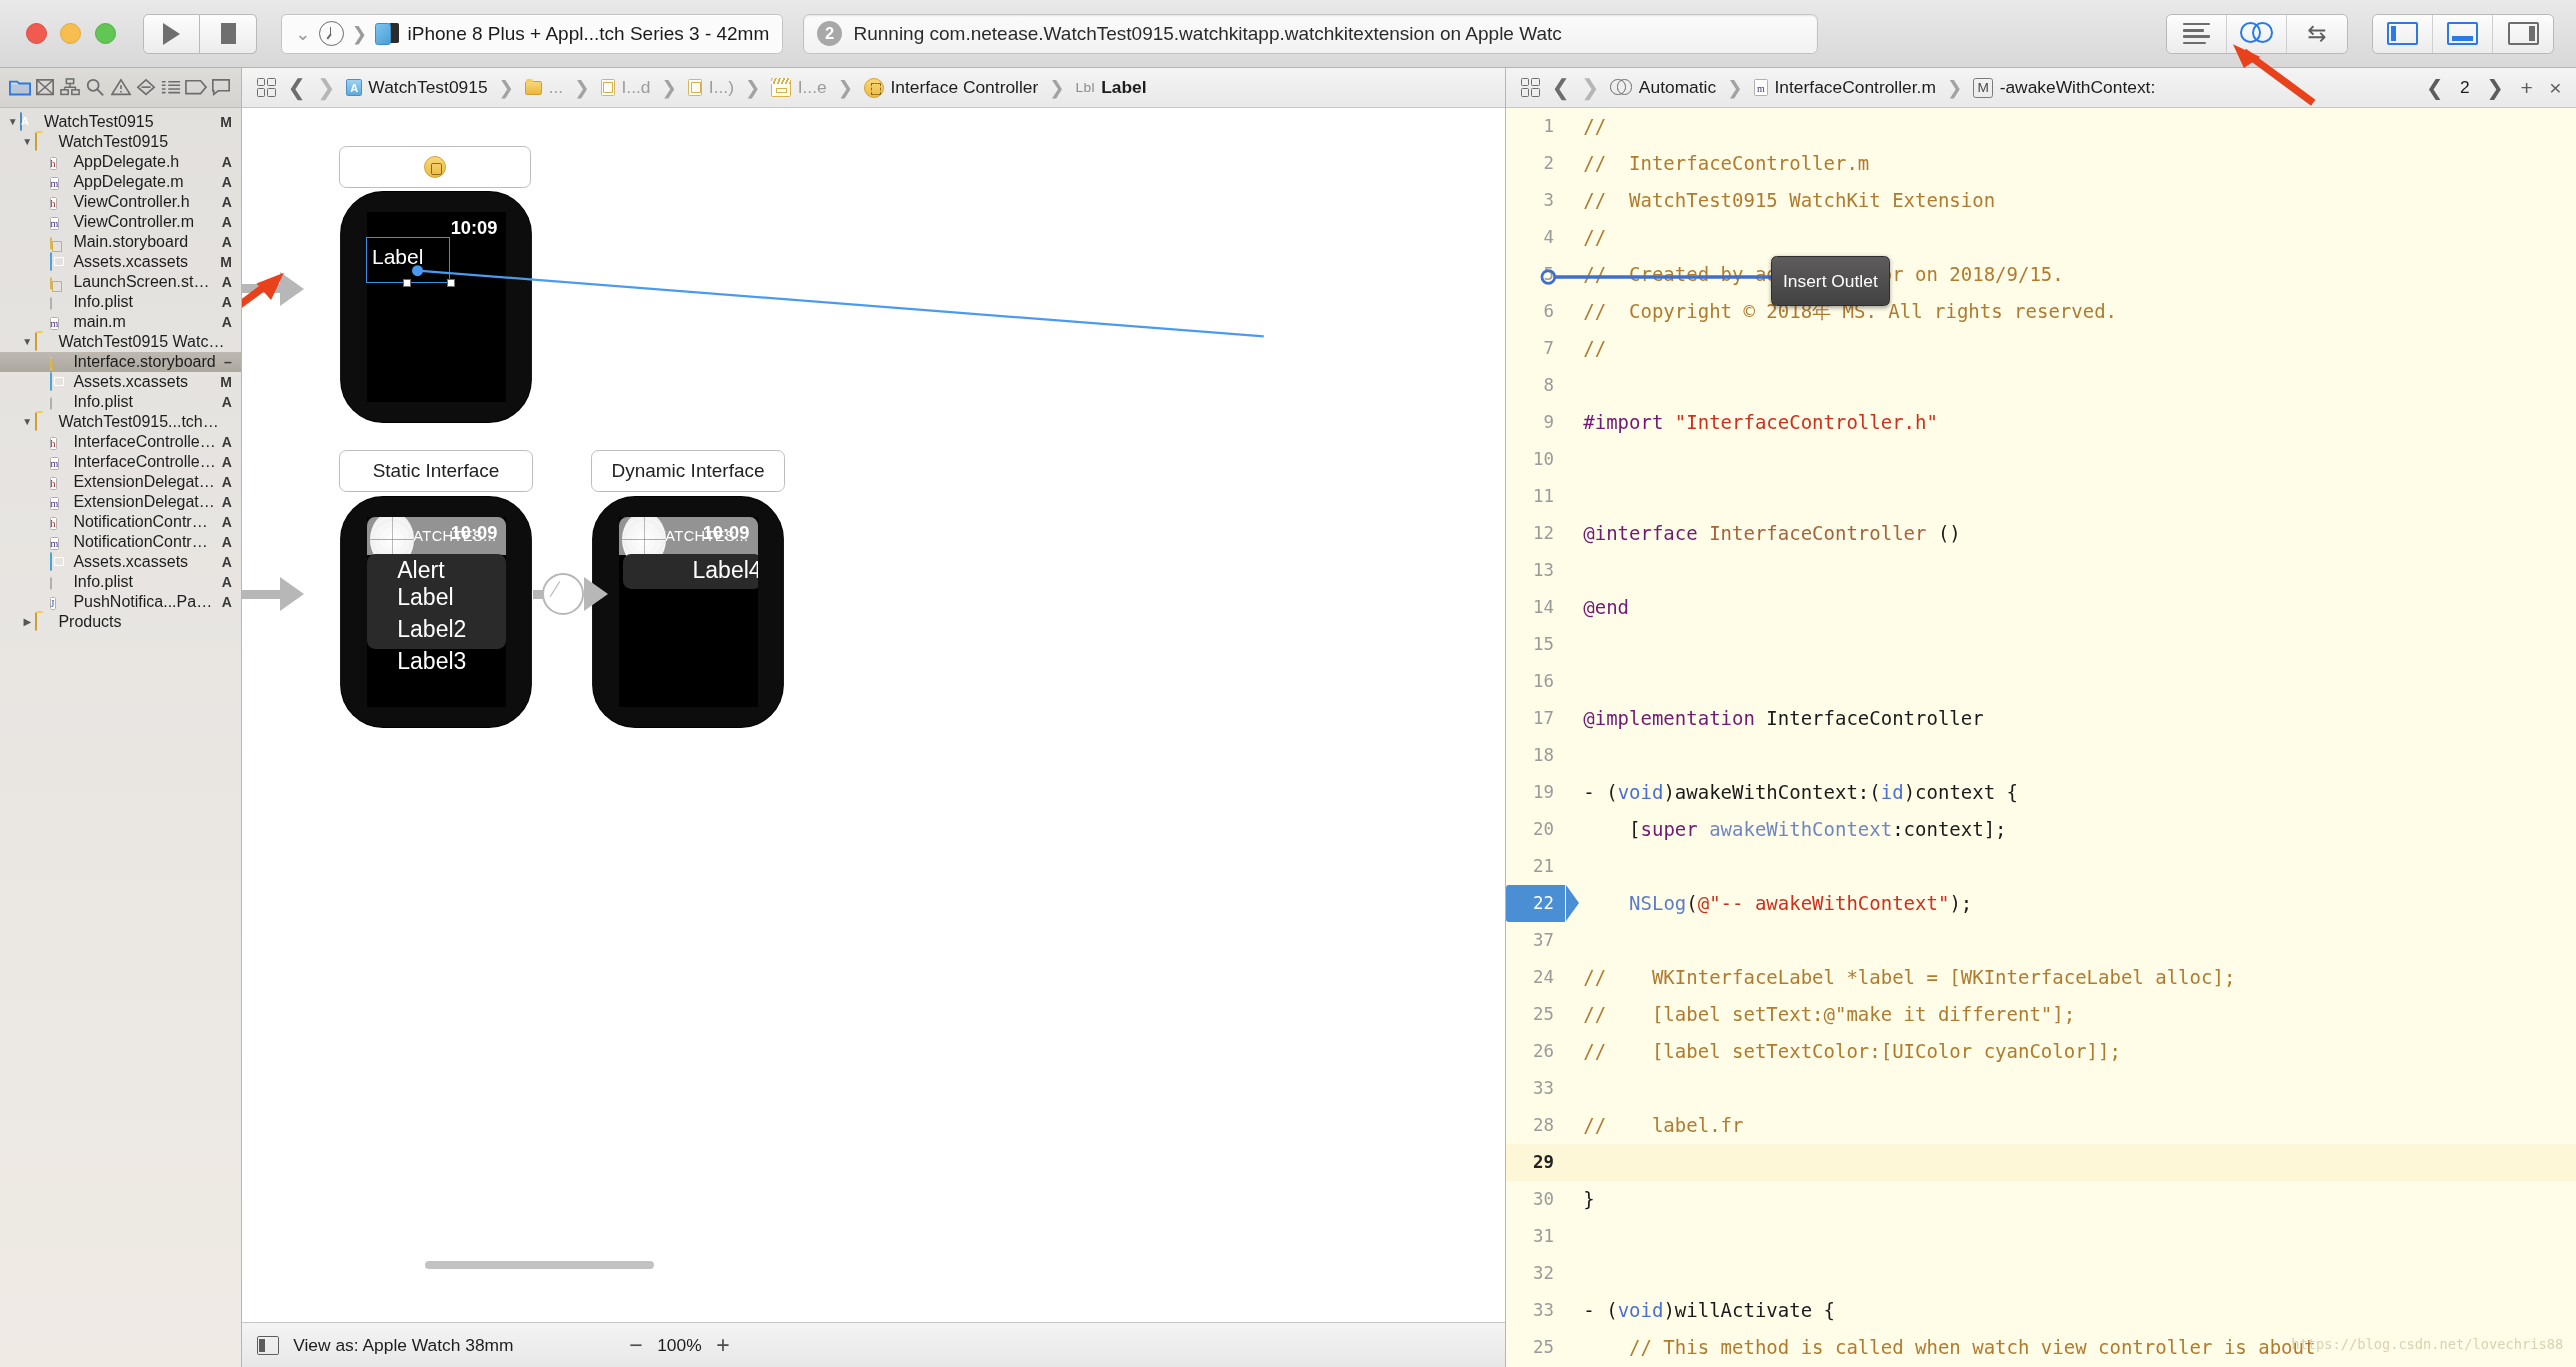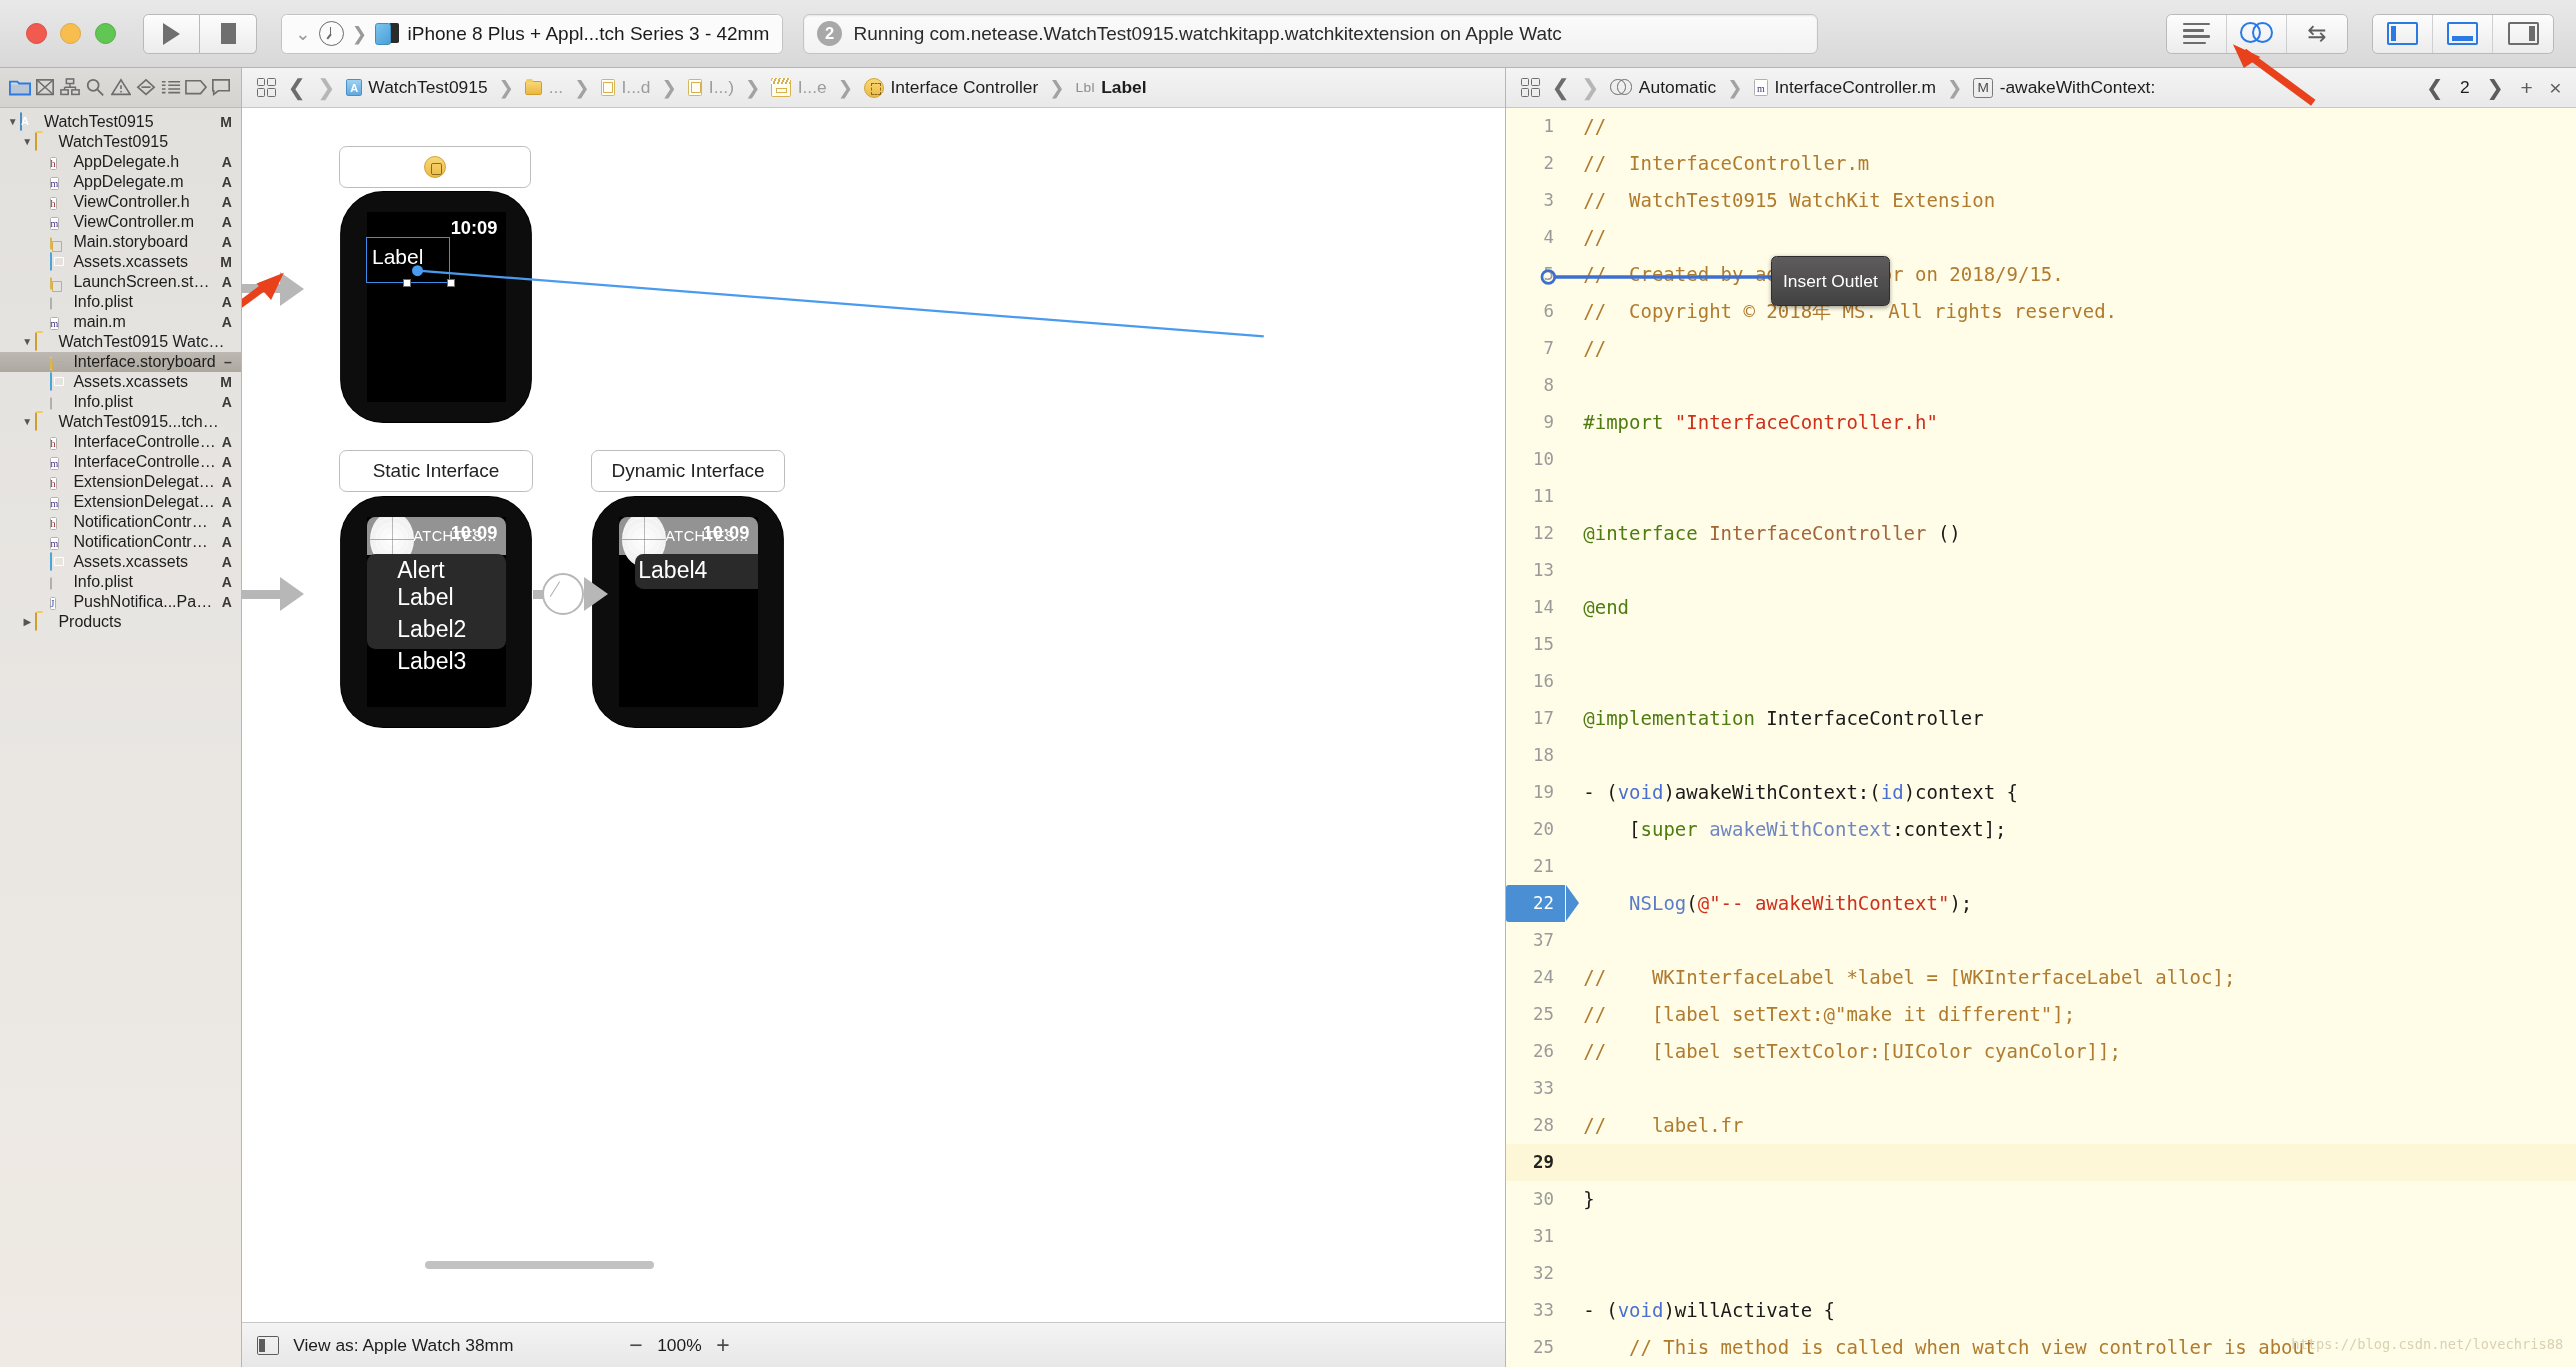--- a/index.html
+++ b/index.html
@@ -305,21 +305,21 @@
   .cline { display:flex; height: 37px; align-items: center; white-space: pre; }
   .cline.cur { background: #fdf7d8; }
   .gut { width: 59px; min-width: 59px; text-align: right; padding-right: 11px;
     color:#9a9a9a; font-size: 17.4px; flex:none; }
   .cline.cur .gut { color:#222; font-weight: bold; }
   .cline.bp .gut { background:#4a8fd4; color:#fff; position:relative; border-radius: 2.7px 0 0 2.7px;}
   .cline.bp .gut:after{content:'';position:absolute;right:-13.7px;top:0;border-left:13.7px solid #4a8fd4;
     border-top:18.3px solid transparent;border-bottom:18.3px solid transparent;}
   .ctxt { padding-left: 18.3px; }
   .c-com { color: #b07b2e; }
-  .c-kw  { color: #4d7c0f; }
+  .c-kw  { color: #701a75; }
   .c-str { color: #cf2f1b; }
   .c-cls { color: #a4643a; }
   .c-typ { color: #4a6fd4; }
   .c-msg { color: #6f86c4; }
   .c-pln { color: #1a1a1a; }
   .c-fn  { color: #5b7cc9; }
 
   .tooltip {
     position:absolute; background: linear-gradient(to bottom,#5e5c5c,#434242);
     color:#fff; font-size: 17.4px; font-family:"Liberation Sans",sans-serif;
@@ -758,21 +758,21 @@
         </div>
         <div class="wframe" style="left:351px;top:389px;width:190px;height:230px;">
           <div class="wscreen" style="left:25.6px;top:20px;width:139px;height:190px;">
             <div class="navbar">
               <span>WATCHTES...</span>
             </div>
             <div class="globe">
                 <i></i>
                 <b></b>
               </div>
-            <div class="grp" style="left:16px;top:37px;width:139px;height:35px;">
+            <div class="grp" style="left:4px;top:37px;width:139px;height:35px;text-align:right;">
               <div class="txt">Label4</div>
             </div>
             <div class="wtime">10:09</div>
           </div>
         </div>
 
         <div class="arrow-in" style="left:291px;top:482px;width:31px;"></div>
         <div class="seg-circle" style="left:300px;top:465px;"></div>
         <div class="arrow-head" style="left:342px;top:469px;"></div>
 

